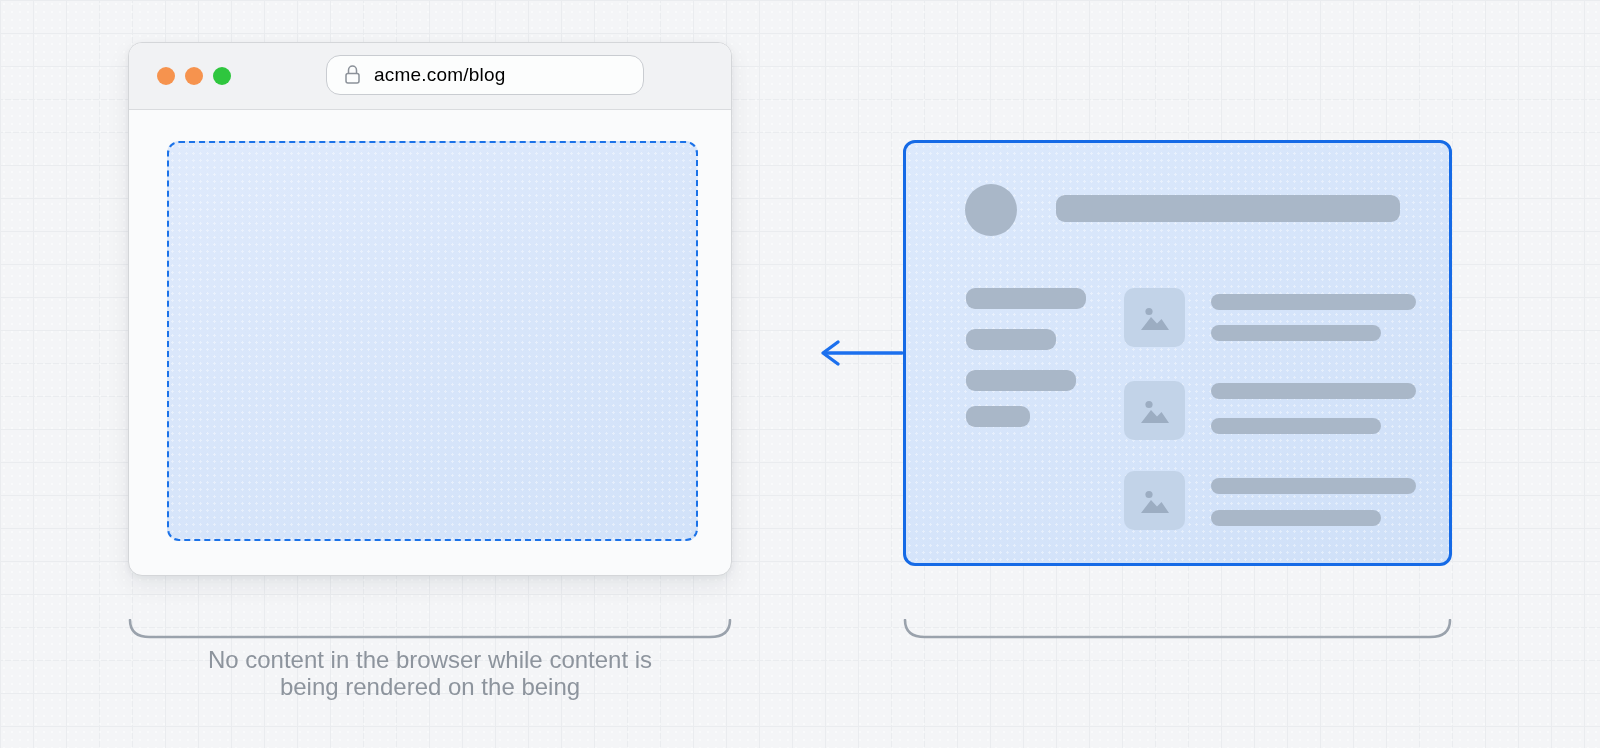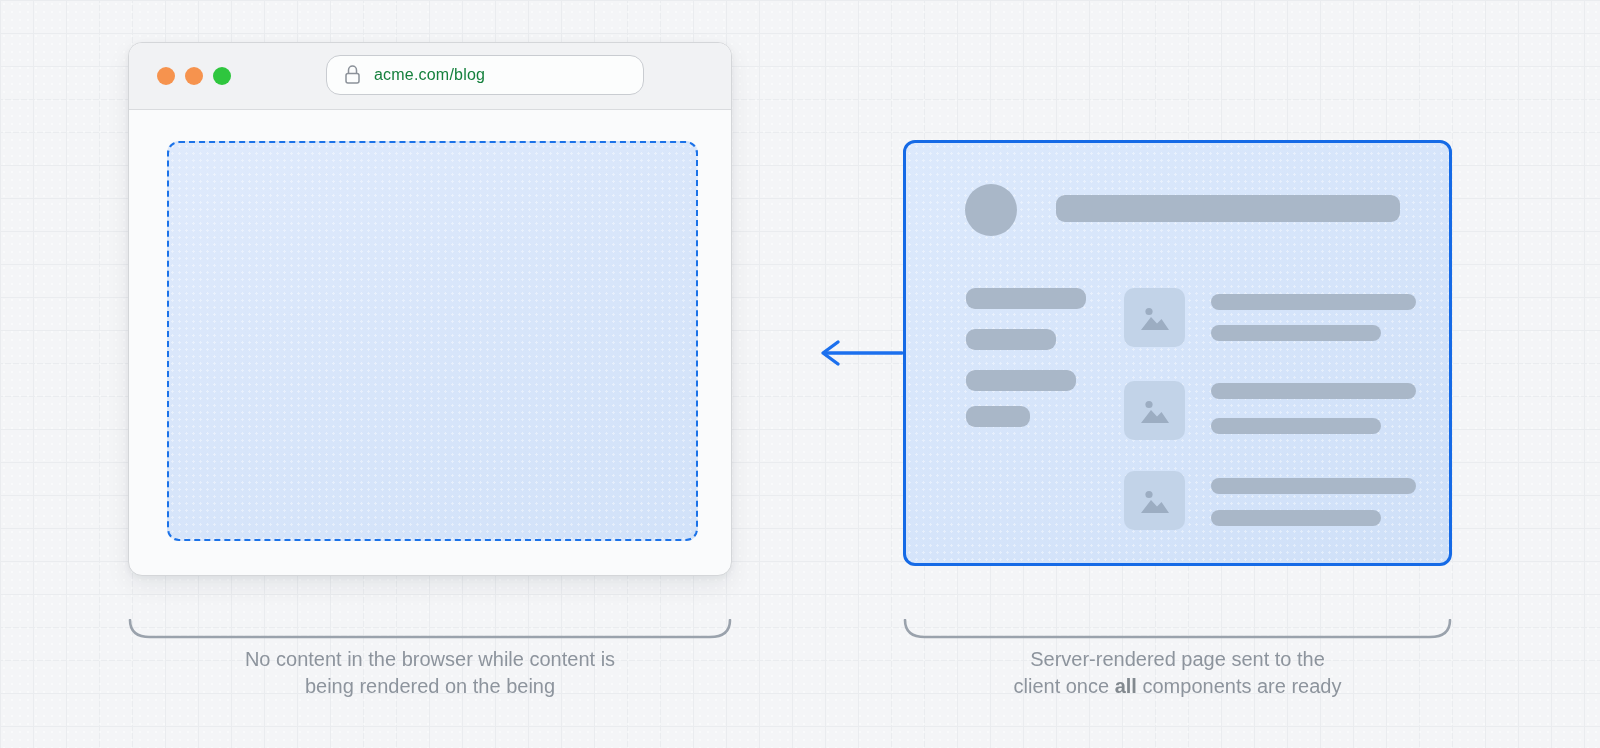--- a/index.html
+++ b/index.html
@@ -28,21 +28,21 @@
   .lights{position:absolute;left:28px;top:24px;display:flex;gap:10px;}
   .light{width:18px;height:18px;border-radius:50%;}
   .light.l1,.light.l2{background:#f6934e;}
   .light.l3{background:#2fc63e;}
   .urlbar{
     position:absolute;left:197px;top:12px;width:318px;height:40px;
     background:#fcfdfd;border:1.5px solid #c9ccd1;border-radius:14px;
     box-sizing:border-box;display:flex;align-items:center;gap:12px;padding:0 16px;
   }
   .urlbar svg{flex:0 0 auto;}
-  .url-text{font-size:16px;color:#15803d;letter-spacing:.2px;white-space:nowrap;}
+  .url-text{font-size:19px;color:#000000;letter-spacing:.2px;white-space:nowrap;}
   .dashed-area{
     position:absolute;left:38px;top:98px;width:531px;height:400px;
     border:2.6px dashed #1b72e8;border-radius:12px;box-sizing:border-box;
     background-image:
       radial-gradient(rgba(255,255,255,.4) 1px, rgba(255,255,255,0) 1.3px),
       linear-gradient(155deg,#dfeafc 0%,#d7e5fa 55%,#d2e2f9 100%);
     background-size:7px 7px,100% 100%;
   }
 
   
@@ -74,21 +74,21 @@
   .rb-a{width:205px;} .rb-b{width:170px;}
   .r1a{top:151px;} .r1b{top:182px;}
   .r2a{top:240px;} .r2b{top:275px;}
   .r3a{top:335px;} .r3b{top:367px;}
 
   
   .brace{position:absolute;top:619px;}
   .brace-left{left:128px;} .brace-right{left:903px;}
   .caption{
     position:absolute;top:646px;text-align:center;
-    font-size:20px;line-height:27px;color:#8d949d;
+    font-size:24px;line-height:27px;color:#8d949d;
   }
   .caption-left{left:128px;width:604px;}
   .caption-right{left:903px;width:549px;}
   .caption .ln{display:block;}
   .caption b{font-weight:bold;color:#82898f;}
 </style>
 </head>
 <body>
 
 <div class="canvas">
@@ -157,18 +157,14 @@
     <path d="M2 1 C2 13 9 18 22 18 L582 18 C595 18 602 13 602 1" fill="none" stroke="#9aa2ac" stroke-width="2.6" stroke-linecap="round"></path>
   </svg>
   <svg class="brace brace-right" width="549" height="22" viewBox="0 0 549 22">
     <path d="M2 1 C2 13 9 18 22 18 L527 18 C540 18 547 13 547 1" fill="none" stroke="#9aa2ac" stroke-width="2.6" stroke-linecap="round"></path>
   </svg>
 
   <div class="caption caption-left">
     <span class="ln">No content in the browser while content is</span>
     <span class="ln">being rendered on the being</span>
   </div>
-  <div class="caption caption-right">
-    <span class="ln">Server-rendered page sent to the</span>
-    <span class="ln"><span>client once </span><b>all</b><span> components are ready</span></span>
-  </div>
 
 </div>
 
 </body></html>

